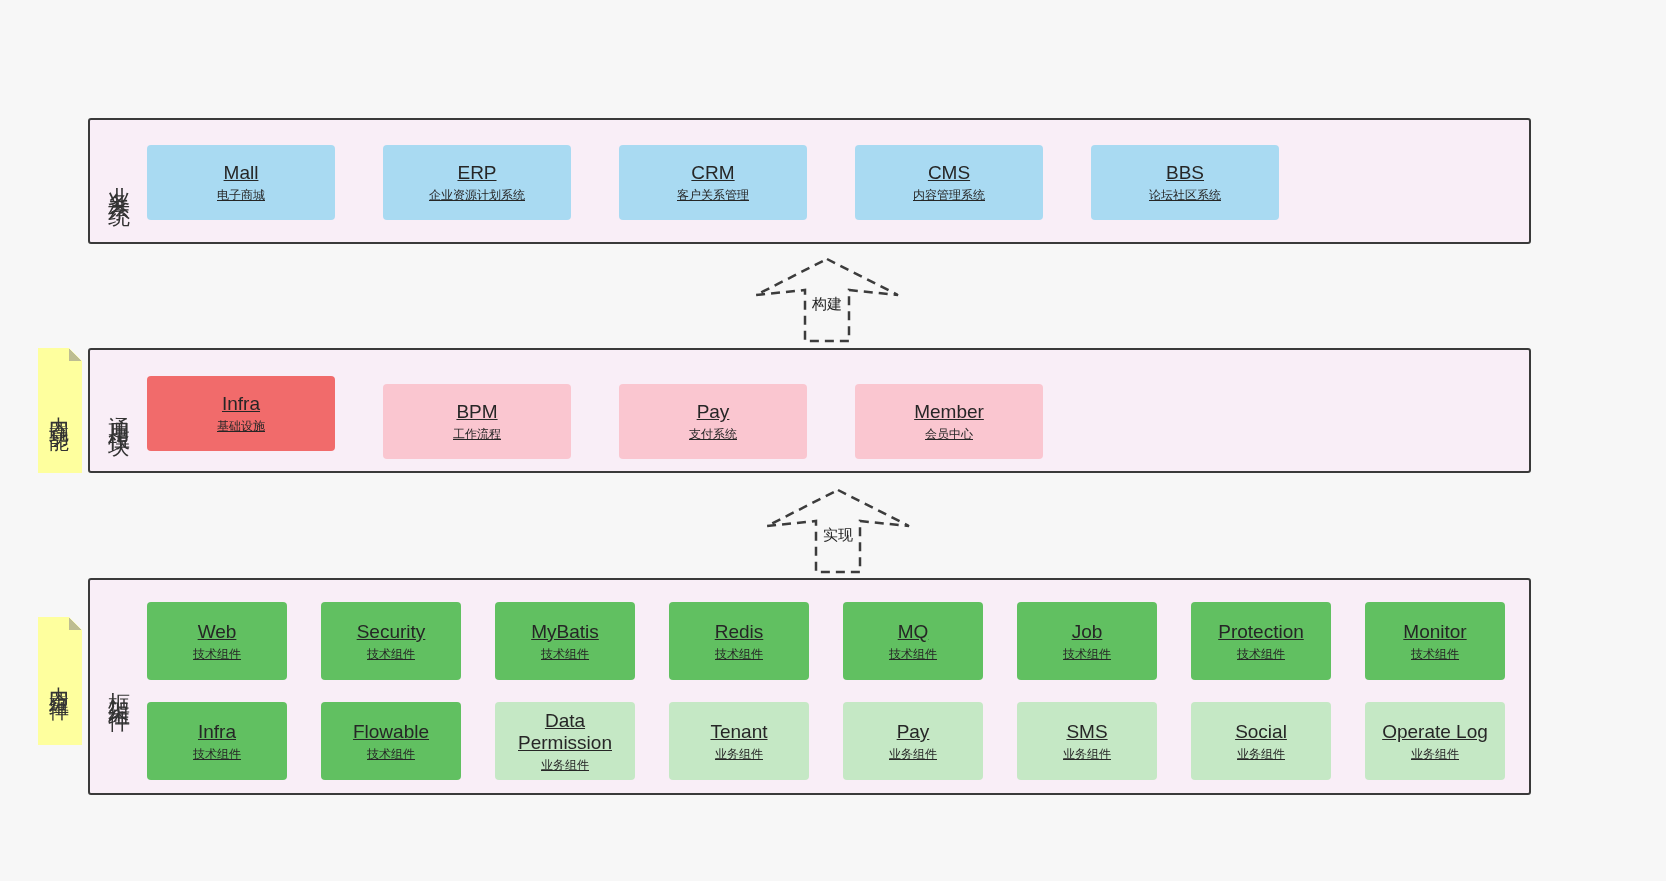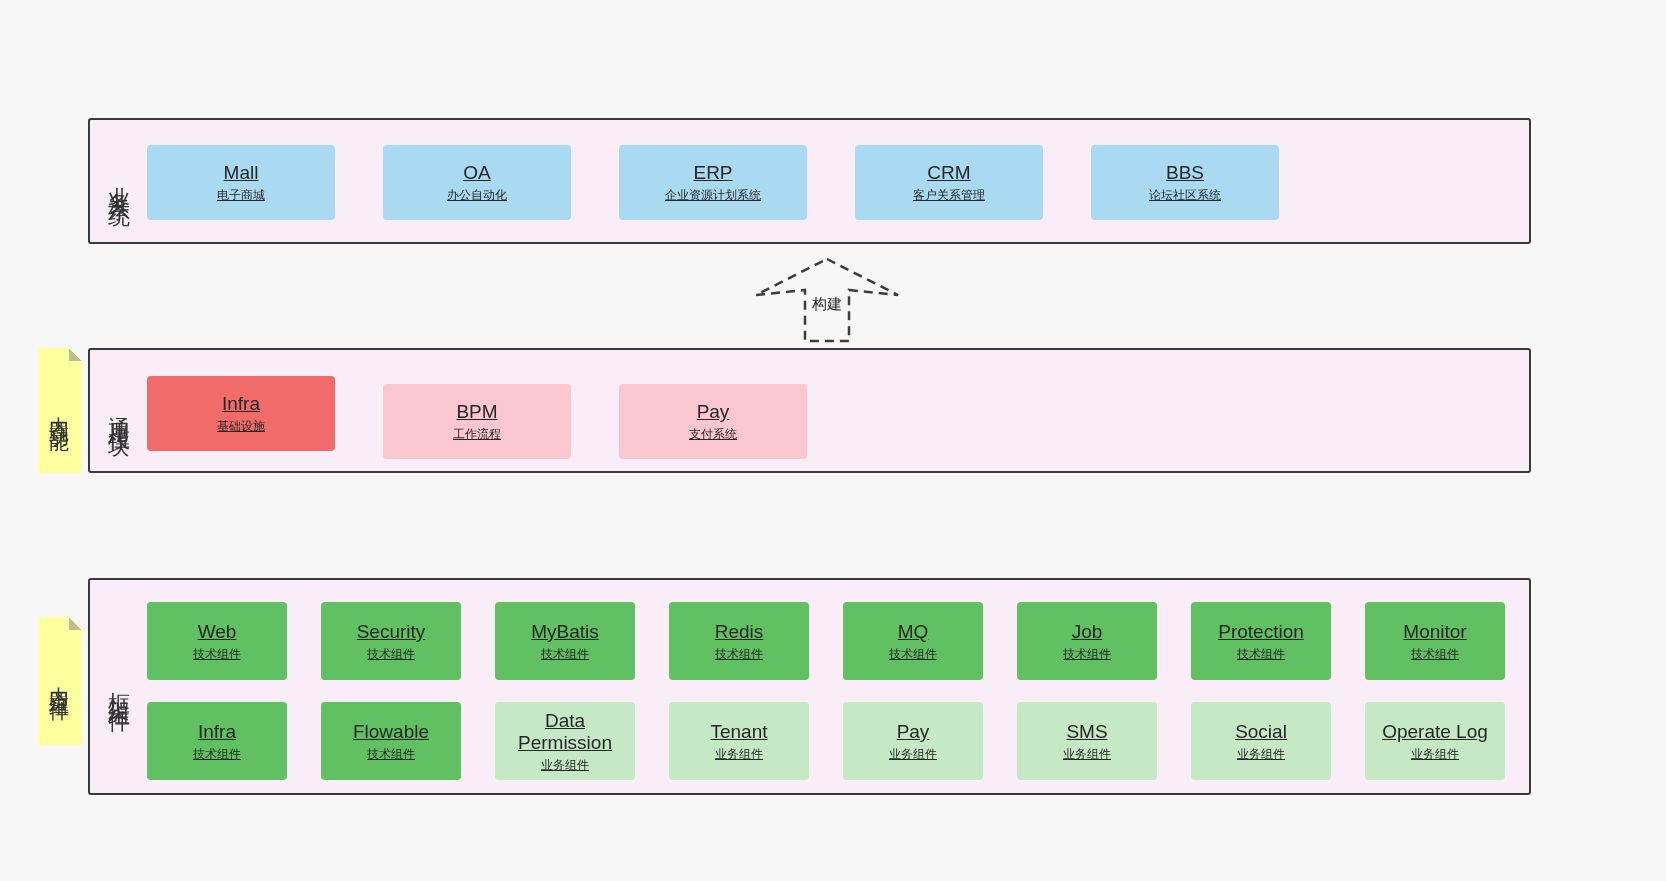--- a/index.html
+++ b/index.html
@@ -85,30 +85,30 @@
 <div class="canvas">
 
   <section class="panel" id="panel-business">
     <div class="panel-label">业务系统</div>
     <div class="box-row">
       <div class="box blue">
         <div class="box-name">Mall</div>
         <div class="box-desc">电子商城</div>
       </div>
       <div class="box blue">
-        <div class="box-name">OA</div>
-        <div class="box-desc">办公自动化</div>
-      </div>
-      <div class="box blue">
         <div class="box-name">ERP</div>
         <div class="box-desc">企业资源计划系统</div>
       </div>
       <div class="box blue">
         <div class="box-name">CRM</div>
         <div class="box-desc">客户关系管理</div>
+      </div>
+      <div class="box blue">
+        <div class="box-name">CMS</div>
+        <div class="box-desc">内容管理系统</div>
       </div>
       <div class="box blue">
         <div class="box-name">BBS</div>
         <div class="box-desc">论坛社区系统</div>
       </div>
     </div>
   </section>
 
   <div class="arrow" id="arrow-build">
     <svg width="150" height="88" viewBox="0 0 150 88">
@@ -128,23 +128,33 @@
         <div class="box-desc">基础设施</div>
       </div>
       <div class="box pink">
         <div class="box-name">BPM</div>
         <div class="box-desc">工作流程</div>
       </div>
       <div class="box pink">
         <div class="box-name">Pay</div>
         <div class="box-desc">支付系统</div>
       </div>
+      <div class="box pink">
+        <div class="box-name">Member</div>
+        <div class="box-desc">会员中心</div>
+      </div>
     </div>
   </section>
 
+  <div class="arrow" id="arrow-implement">
+    <svg width="150" height="88" viewBox="0 0 150 88">
+      <polygon points="75,3 146,39 97,34 97,85 53,85 53,34 4,39" fill="none" stroke="#3c3c3c" stroke-width="2.5" stroke-dasharray="9 6"></polygon>
+    </svg>
+    <span class="arrow-label">实现</span>
+  </div>
 
   <div class="sticky" id="sticky-components">
     <div class="sticky-text">内置组件</div>
   </div>
   <section class="panel" id="panel-components">
     <div class="panel-label">框架组件</div>
 
     <div class="comp-row" id="row-tech">
       <div class="box green">
         <div class="box-name">Web</div>

